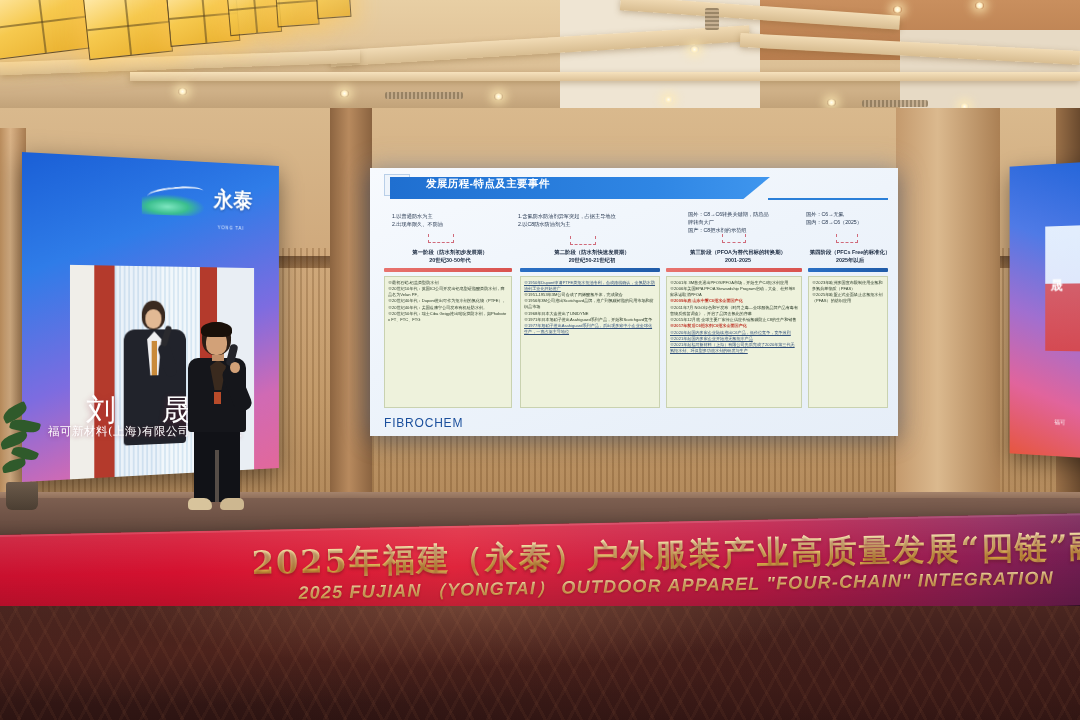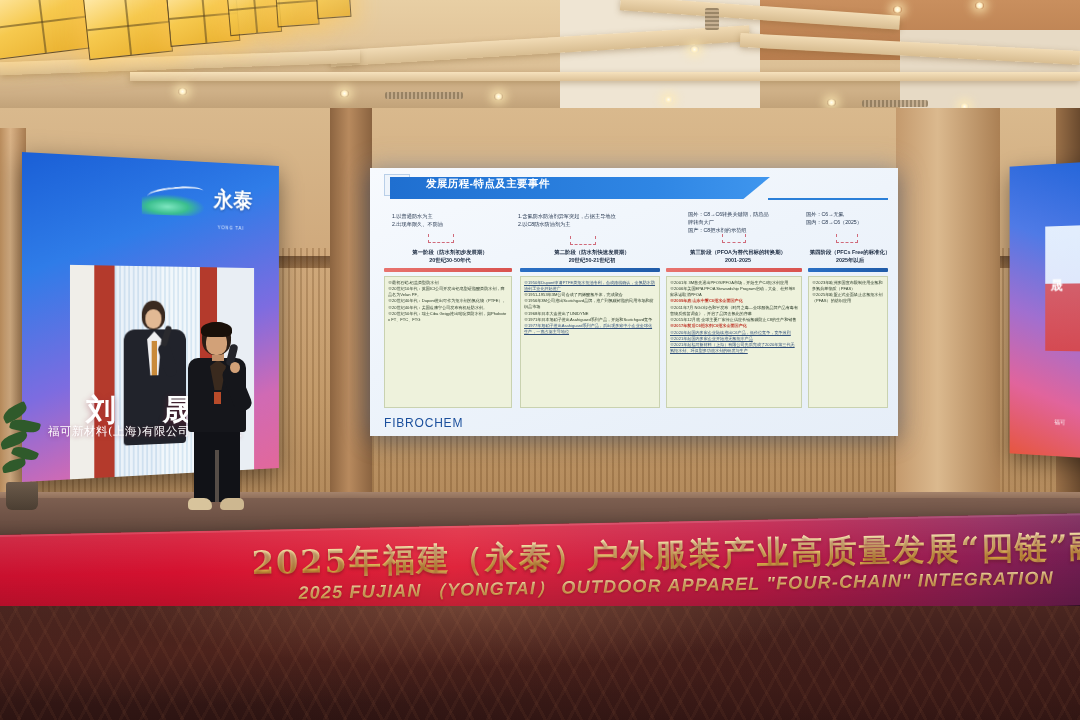--- a/index.html
+++ b/index.html
@@ -191,21 +191,21 @@
     background:linear-gradient(180deg,rgba(240,248,255,.92) 0%,rgba(235,244,255,.9) 46%,rgba(224,92,92,.88) 46%,rgba(216,70,70,.9) 100%);
   }
   .sr-name { position:absolute; left:46px; top:118px; font-size:13px; color:#fff; font-weight:bold;
     font-family:"DejaVu Serif", serif; line-height:1.05; }
   .sr-sub { position:absolute; left:50px; bottom:30px; font-size:6px; color:#fff; white-space:nowrap;
     font-family:"DejaVu Serif", serif; }
 
   
   .presenter-name {
     position:absolute; left:86px; top:390px; font-size:30px; letter-spacing:18px;
-    color:#ffffff; font-weight:bold; font-family:"DejaVu Serif", serif;
+    color:#ffffff; font-weight:normal; font-family:"DejaVu Serif", serif;
     text-shadow:0 2px 6px rgba(140,30,60,.45); z-index:3;
   }
   .presenter-org {
     position:absolute; left:48px; top:424px; font-size:11.5px; letter-spacing:.5px;
     color:#ffffff; font-family:"DejaVu Serif", serif; white-space:nowrap; z-index:3;
     text-shadow:0 1px 4px rgba(140,30,60,.45);
   }
 
   
   .speaker { position:absolute; left:168px; top:322px; width:96px; height:192px; z-index:6; }

